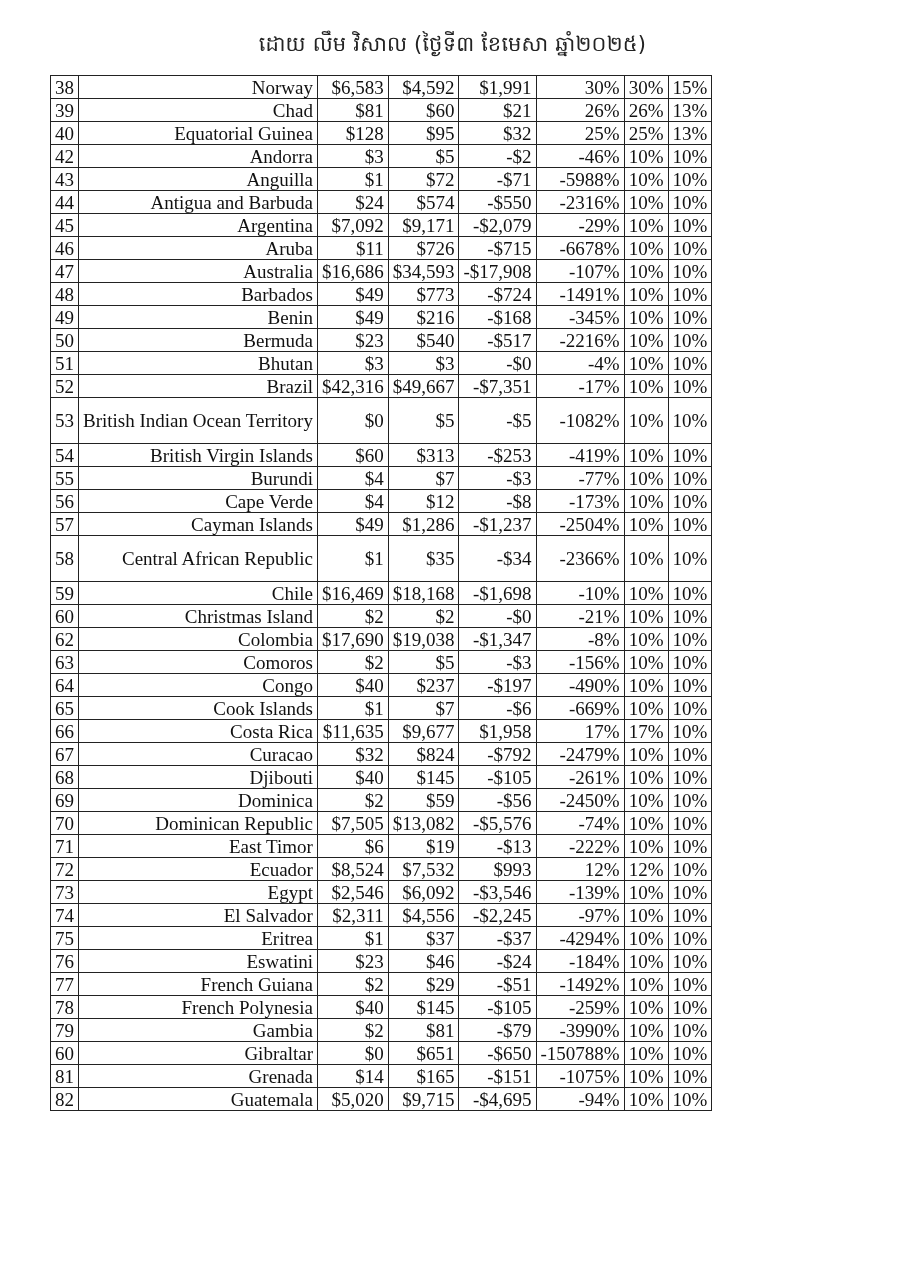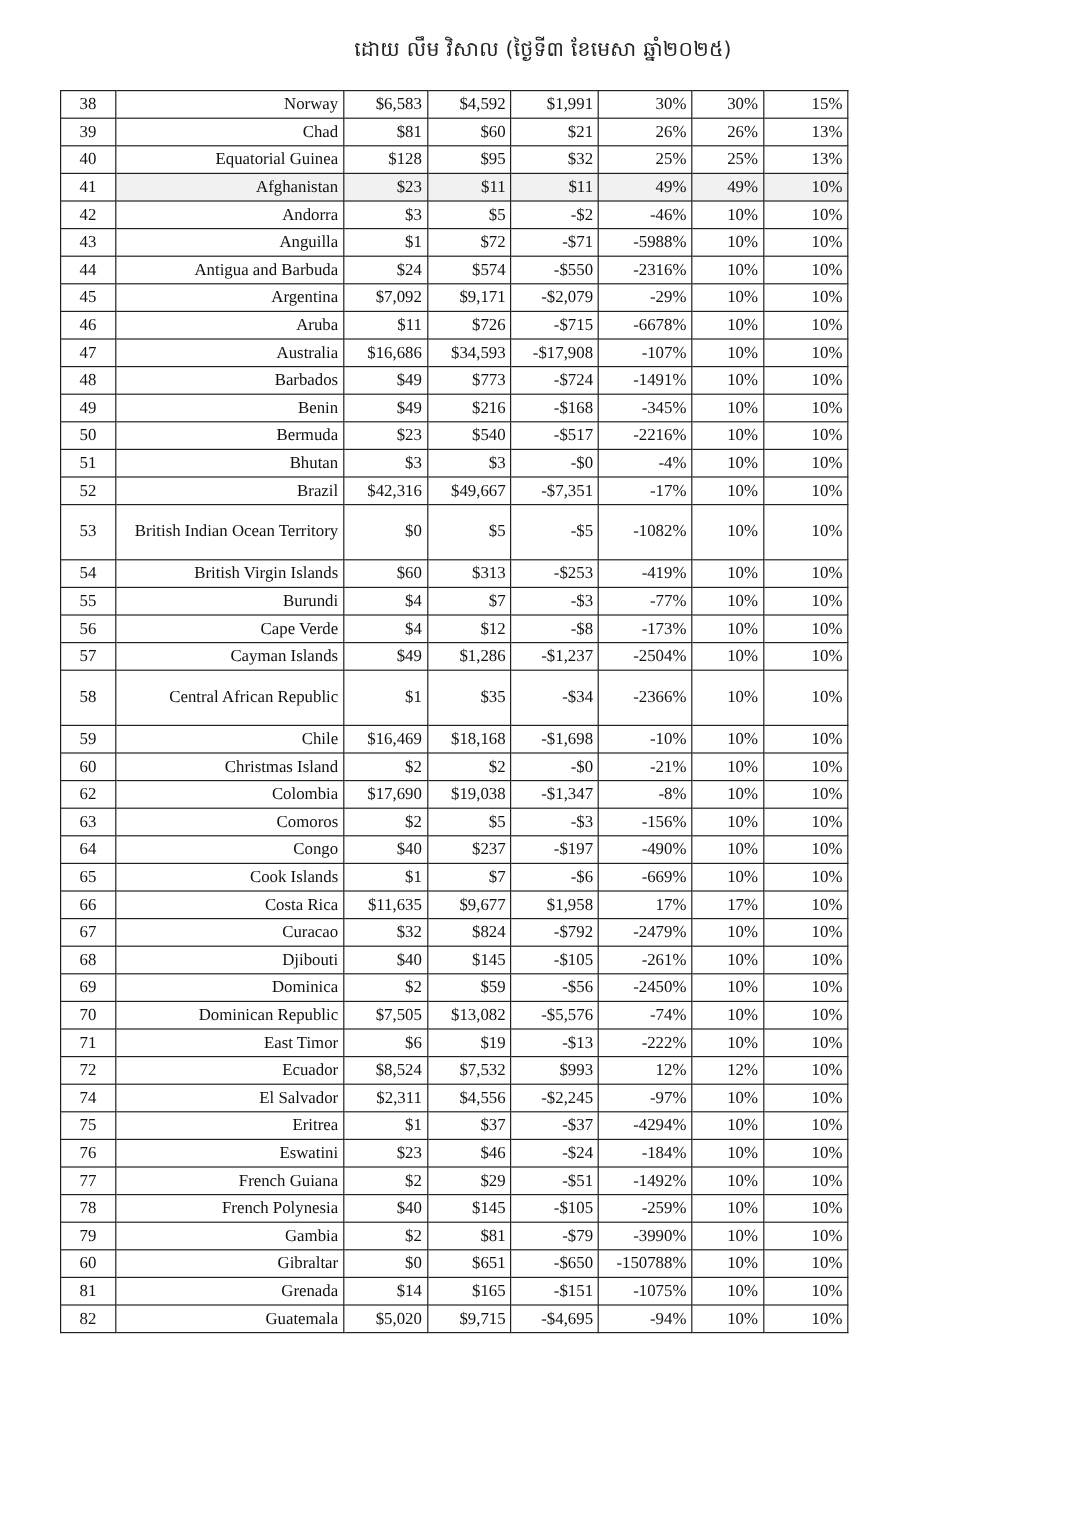--- a/index.html
+++ b/index.html
@@ -1,18 +1,18 @@
 <!DOCTYPE html>
 <html><head>
 <meta charset="utf-8">
 <style>
   html, body { margin: 0; padding: 0; background: #ffffff; }
   body { width: 905px; height: 1280px; position: relative; overflow: hidden; font-family: "Liberation Serif", serif; color: #111; }
-  .header { position: absolute; top: 30px; left: 0; width: 905px; text-align: center; font-family: "DejaVu Sans", sans-serif; font-size: 17px; color: #222; letter-spacing: 0.2px; }
-  table.grid { position: absolute; top: 75px; left: 50px; width: 657px; border-collapse: collapse; font-size: 14px; line-height: 18px; }
+  .header { position: absolute; top: 30px; left: 0; width: 905px; text-align: center; font-family: "DejaVu Sans", sans-serif; font-size: 21px; color: #222; letter-spacing: 0.2px; }
+  table.grid { position: absolute; top: 75px; left: 50px; width: 657px; border-collapse: collapse; font-size: 19px; line-height: 18px; }
   table.grid td { border: 1.5px solid #222; padding: 2px 4px 1px 4px; white-space: nowrap; height: 19px; }
   table.grid tr.tall td { height: 42px; }
   td.c-num { width: 65px; text-align: center; }
   td.c-country { width: 196px; text-align: right; padding-left: 3px; white-space: normal; }
   td.c-v1 { width: 80px; text-align: right; }
   td.c-v2 { width: 80px; text-align: right; }
   td.c-v3 { width: 81px; text-align: right; }
   td.c-p1 { width: 82px; text-align: right; }
   td.c-p2 { width: 82px; text-align: right; }
   td.c-p3 { width: 106px; text-align: right; }
@@ -49,30 +49,20 @@
       <tr>
     <td class="c-num">40</td>
     <td class="c-country">Equatorial Guinea</td>
     <td class="c-v1">$128</td>
     <td class="c-v2">$95</td>
     <td class="c-v3">$32</td>
     <td class="c-p1">25%</td>
     <td class="c-p2">25%</td>
     <td class="c-p3">13%</td>
   </tr>
-      <tr class="hl">
-    <td class="c-num">41</td>
-    <td class="c-country">Afghanistan</td>
-    <td class="c-v1">$23</td>
-    <td class="c-v2">$11</td>
-    <td class="c-v3">$11</td>
-    <td class="c-p1">49%</td>
-    <td class="c-p2">49%</td>
-    <td class="c-p3">10%</td>
-  </tr>
       <tr>
     <td class="c-num">42</td>
     <td class="c-country">Andorra</td>
     <td class="c-v1">$3</td>
     <td class="c-v2">$5</td>
     <td class="c-v3">-$2</td>
     <td class="c-p1">-46%</td>
     <td class="c-p2">10%</td>
     <td class="c-p3">10%</td>
   </tr>
@@ -360,20 +350,30 @@
     <td class="c-num">72</td>
     <td class="c-country">Ecuador</td>
     <td class="c-v1">$8,524</td>
     <td class="c-v2">$7,532</td>
     <td class="c-v3">$993</td>
     <td class="c-p1">12%</td>
     <td class="c-p2">12%</td>
     <td class="c-p3">10%</td>
   </tr>
       <tr>
+    <td class="c-num">73</td>
+    <td class="c-country">Egypt</td>
+    <td class="c-v1">$2,546</td>
+    <td class="c-v2">$6,092</td>
+    <td class="c-v3">-$3,546</td>
+    <td class="c-p1">-139%</td>
+    <td class="c-p2">10%</td>
+    <td class="c-p3">10%</td>
+  </tr>
+      <tr>
     <td class="c-num">74</td>
     <td class="c-country">El Salvador</td>
     <td class="c-v1">$2,311</td>
     <td class="c-v2">$4,556</td>
     <td class="c-v3">-$2,245</td>
     <td class="c-p1">-97%</td>
     <td class="c-p2">10%</td>
     <td class="c-p3">10%</td>
   </tr>
       <tr>

